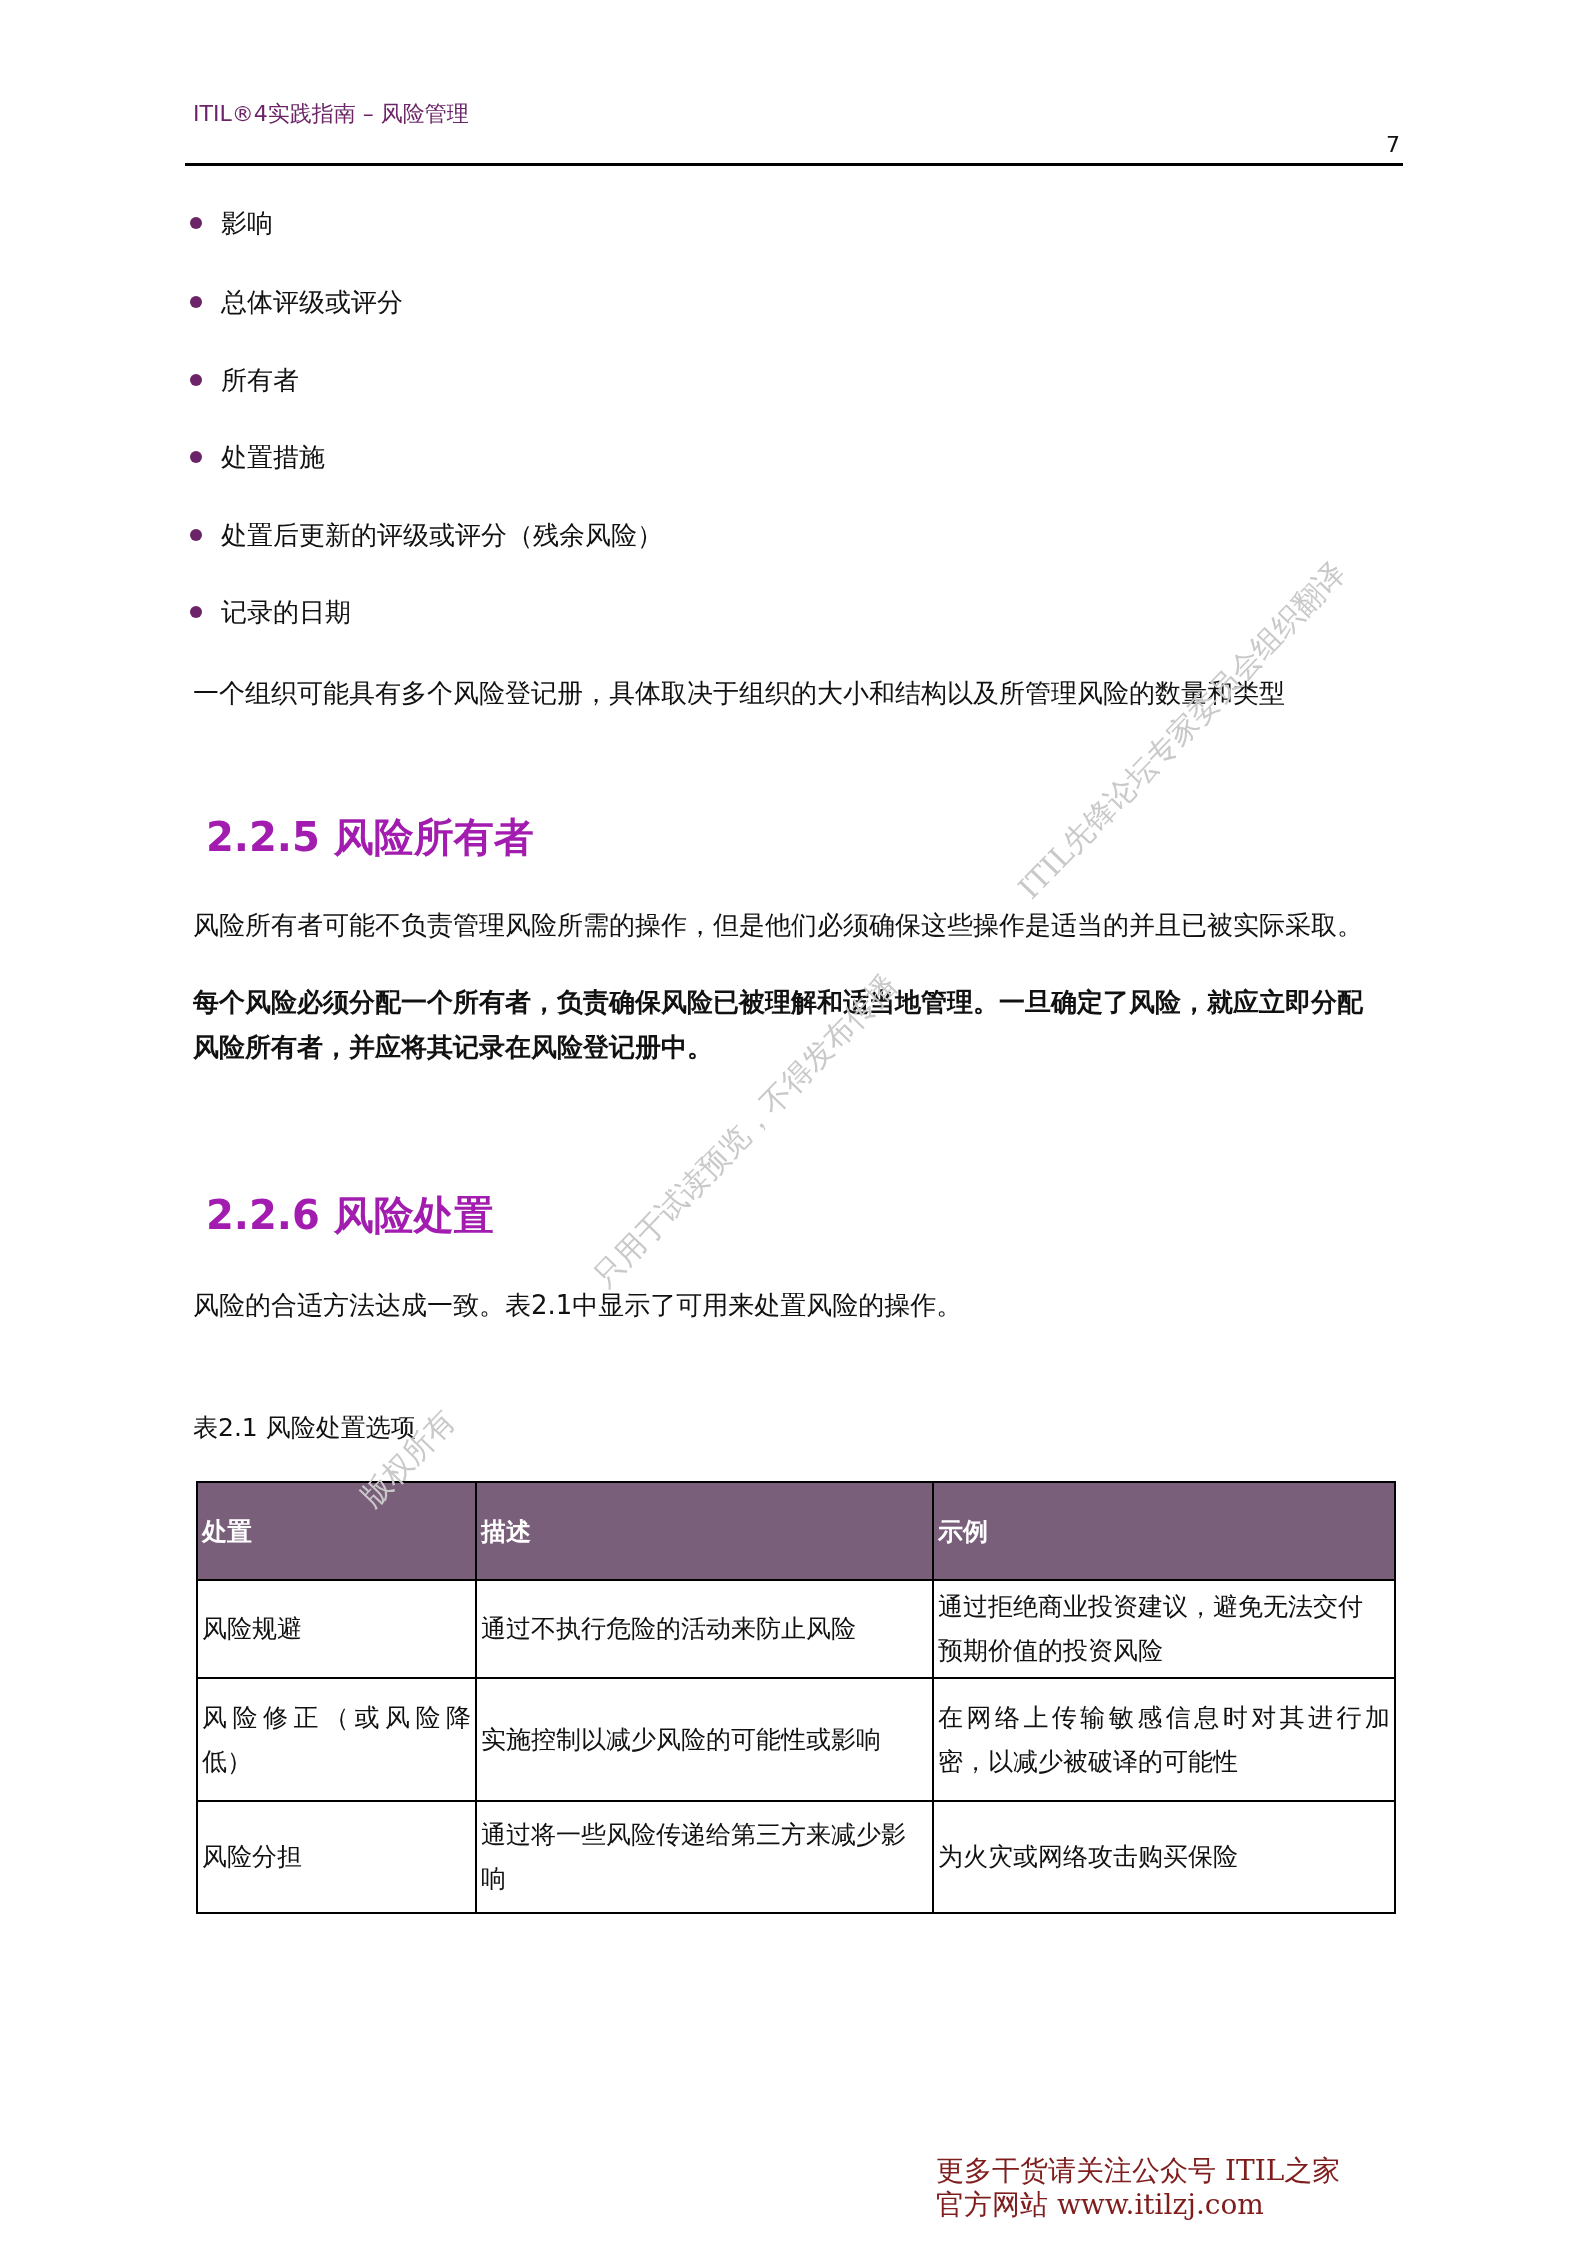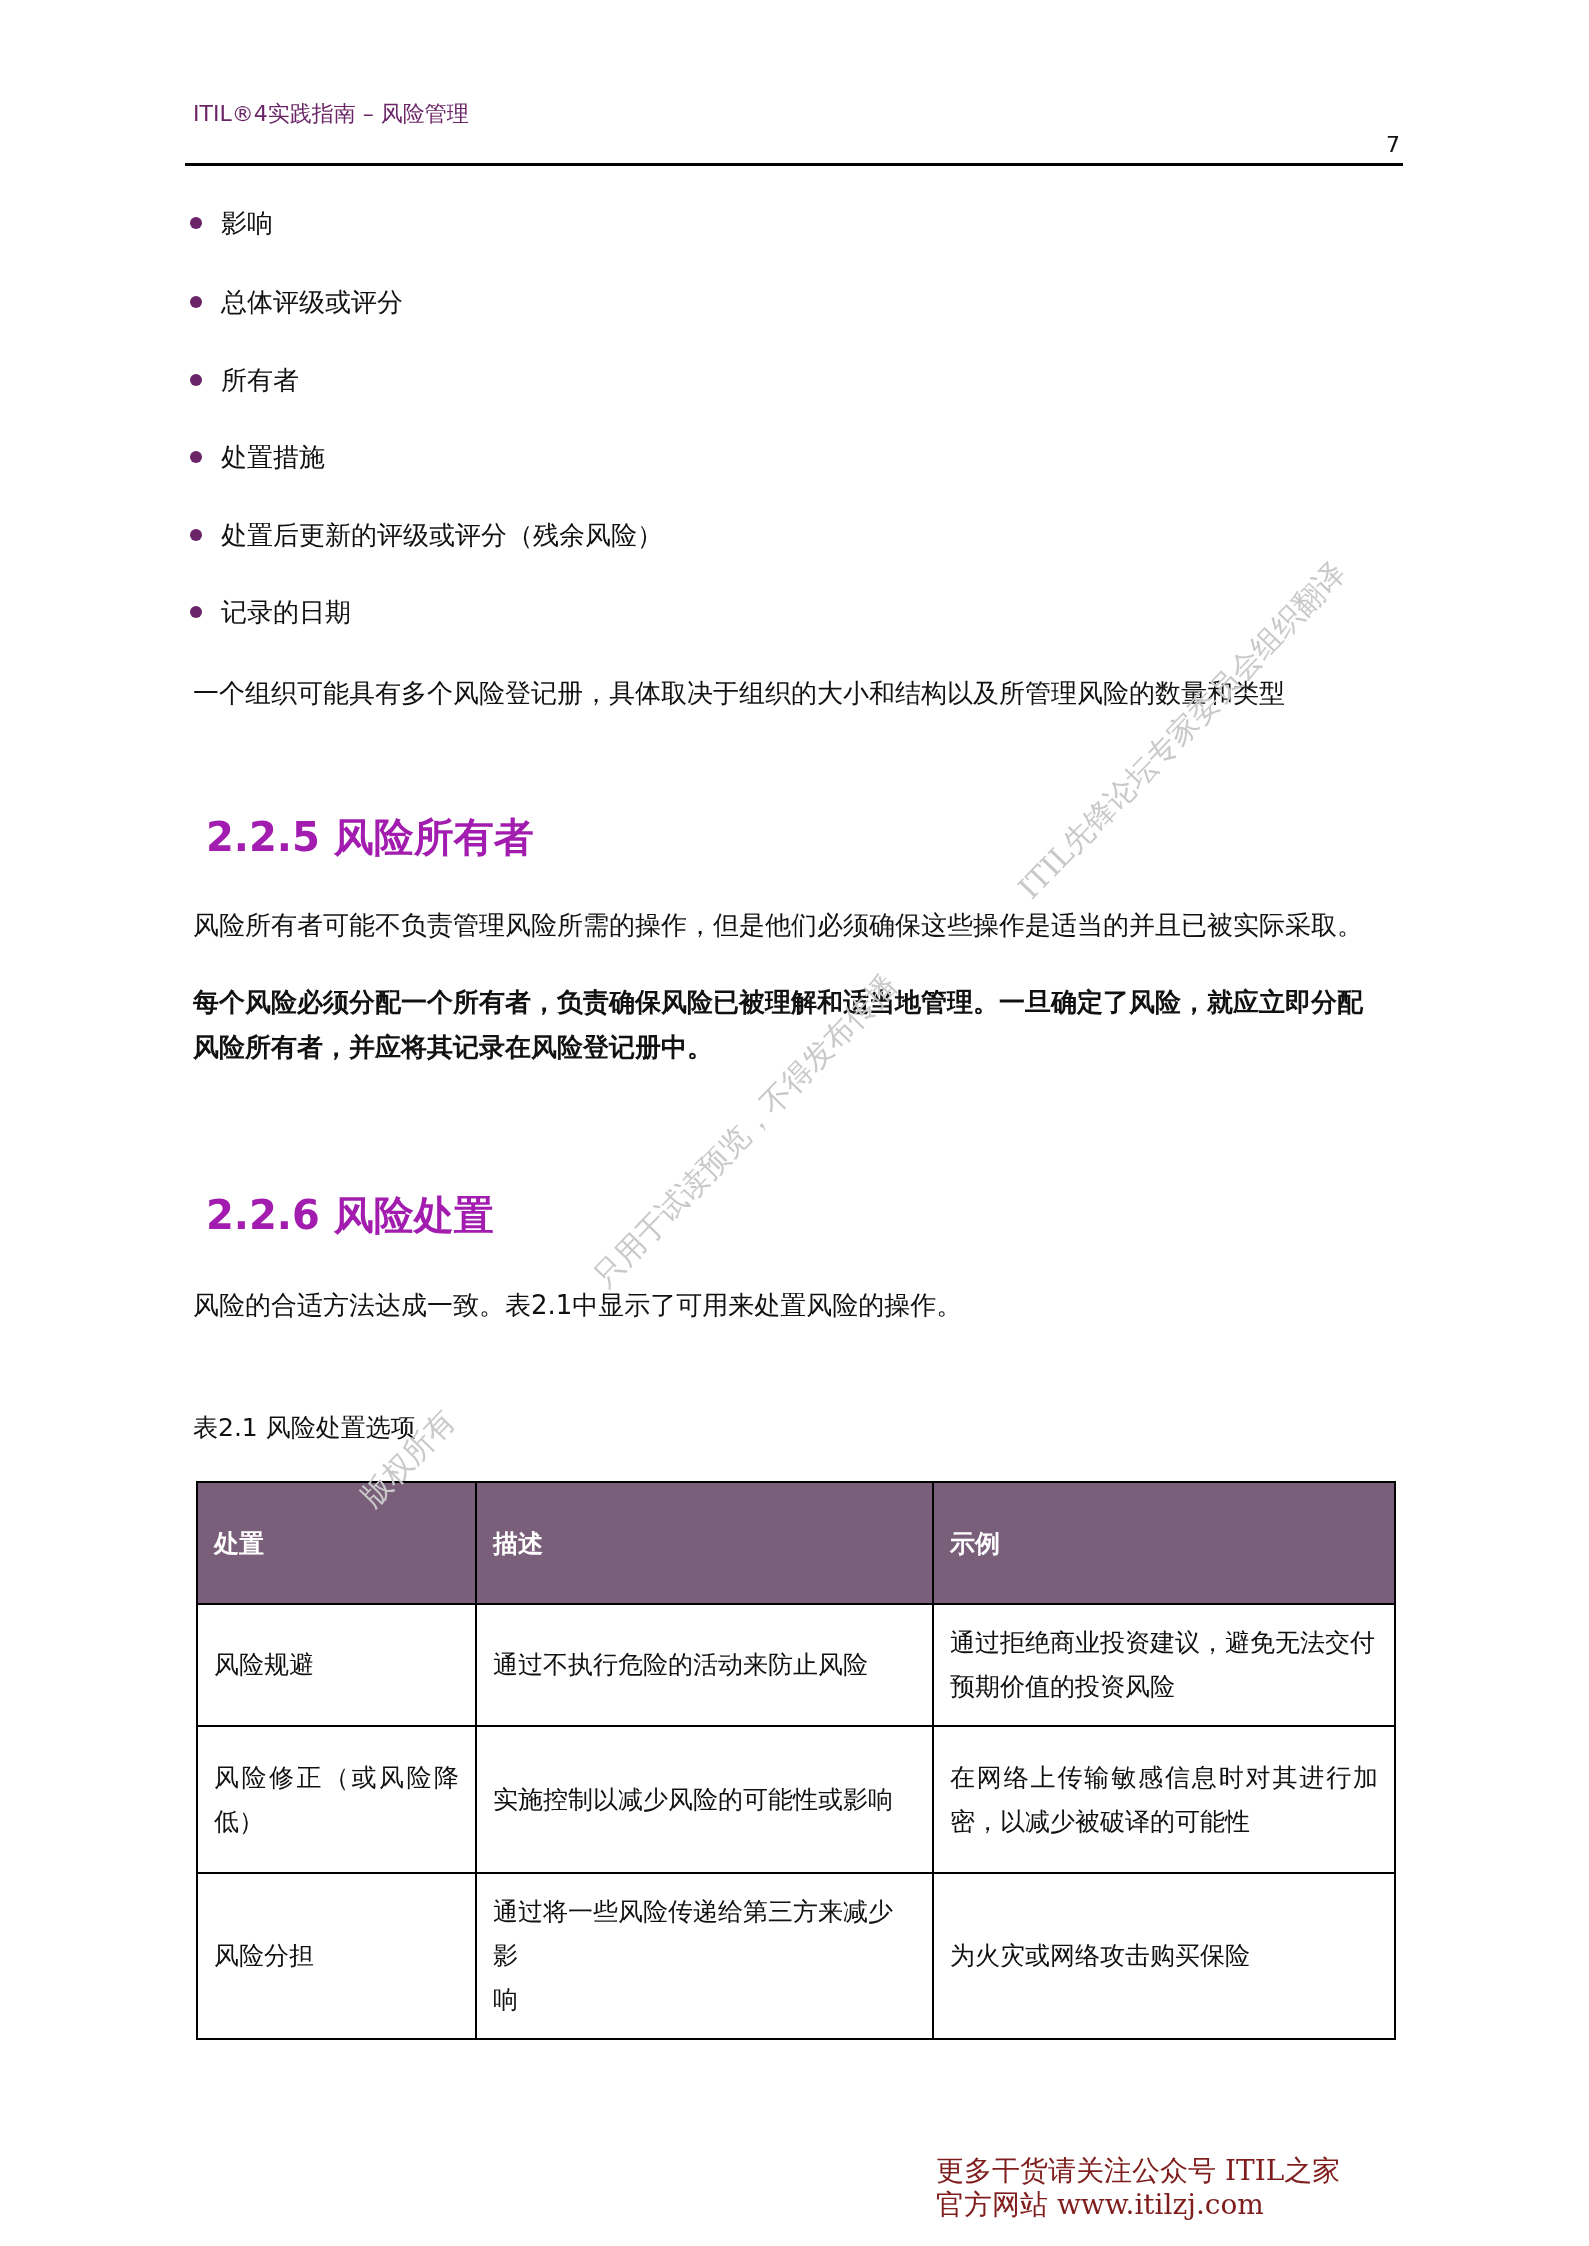--- a/index.html
+++ b/index.html
@@ -12,21 +12,21 @@
 
   .bullet-item { left: 190px; height: 40px; display: flex; align-items: center; white-space: nowrap; }
   .bullet-dot { width: 12px; height: 12px; border-radius: 50%; background: #6a2467; margin-right: 19px; flex: none; }
   .bullet-text { font-size: 26px; line-height: 40px; }
 
   .para { left: 193px; width: 1205px; font-size: 26px; line-height: 45px; white-space: nowrap; }
   .h2 { left: 191px; font-size: 40px; font-weight: bold; white-space: nowrap; line-height: 50px; color: #a21caf; margin-left: 15px; }
   .caption { left: 193px; font-size: 25px; line-height: 40px; white-space: nowrap; }
 
   table.opt { position: absolute; left: 196px; top: 1481px; width: 1198px; border-collapse: collapse; table-layout: fixed; }
-  table.opt td, table.opt th { border: 2.5px solid #000; padding: 16px; vertical-align: middle; text-align: left; }
+  table.opt td, table.opt th { border: 2.5px solid #000; padding: 4px; vertical-align: middle; text-align: left; }
   table.opt th { background: #7a5f7b; color: #fff; font-weight: bold; font-size: 25px; height: 88px; }
   table.opt td { font-size: 25px; line-height: 44px; color: #111; }
   table.opt tr.r1 td { height: 88px; }
   table.opt tr.r2 td { height: 113px; }
   table.opt tr.r3 td { height: 102px; }
   .justify { text-align: justify; text-align-last: justify; }
   .cell-line { display: block; }
 
   .watermark { color: #c9c9c9; font-family: "DejaVu Serif", "Liberation Serif", serif; font-size: 30px; white-space: nowrap; transform-origin: 0 0; }
 

